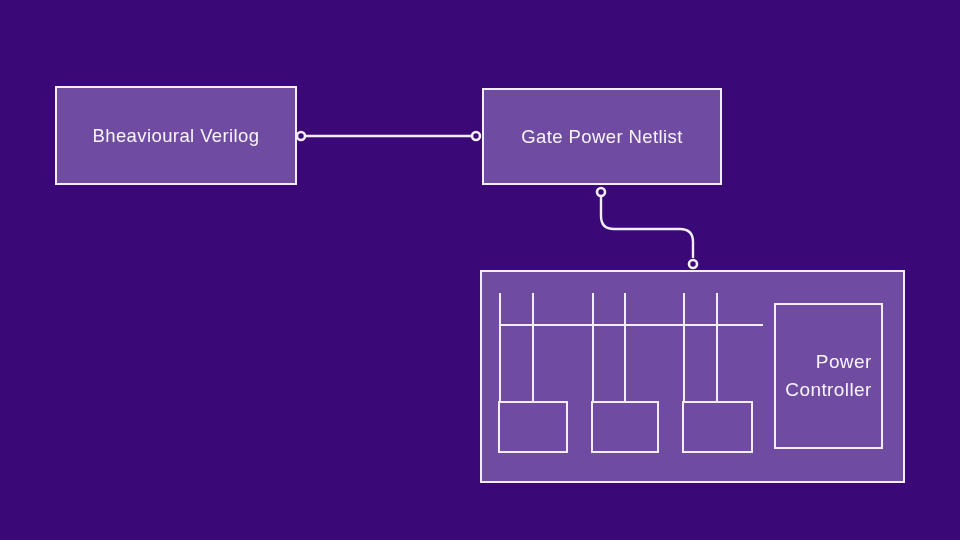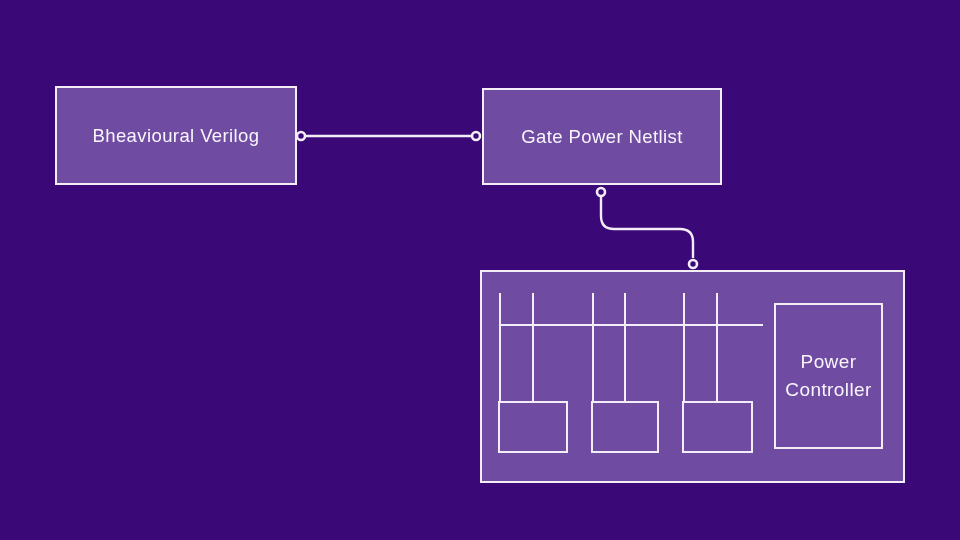--- a/index.html
+++ b/index.html
@@ -25,21 +25,21 @@
     box-sizing:border-box;
     background:var(--node-fill,#6F4CA2);
     border:2px solid var(--stroke,#F3EDF8);
     display:flex;
     align-items:center;
     justify-content:center;
     color:var(--text,#F8F5FC);
     font-size:18.5px;
     font-weight:500;
     letter-spacing:0.4px;
-    text-align:center;
+    text-align:right;
   }
   .node-verilog{ left:55px; top:86px; width:242px; height:99px; }
   .node-netlist{ left:482px; top:88px; width:240px; height:97px; }
   .node-module{ left:480px; top:270px; width:425px; height:213px; }
   .node-power{
     left:774px; top:303px; width:109px; height:146px;
     background:transparent;
     font-size:19px;
     line-height:28px;
     padding:0 20px;

